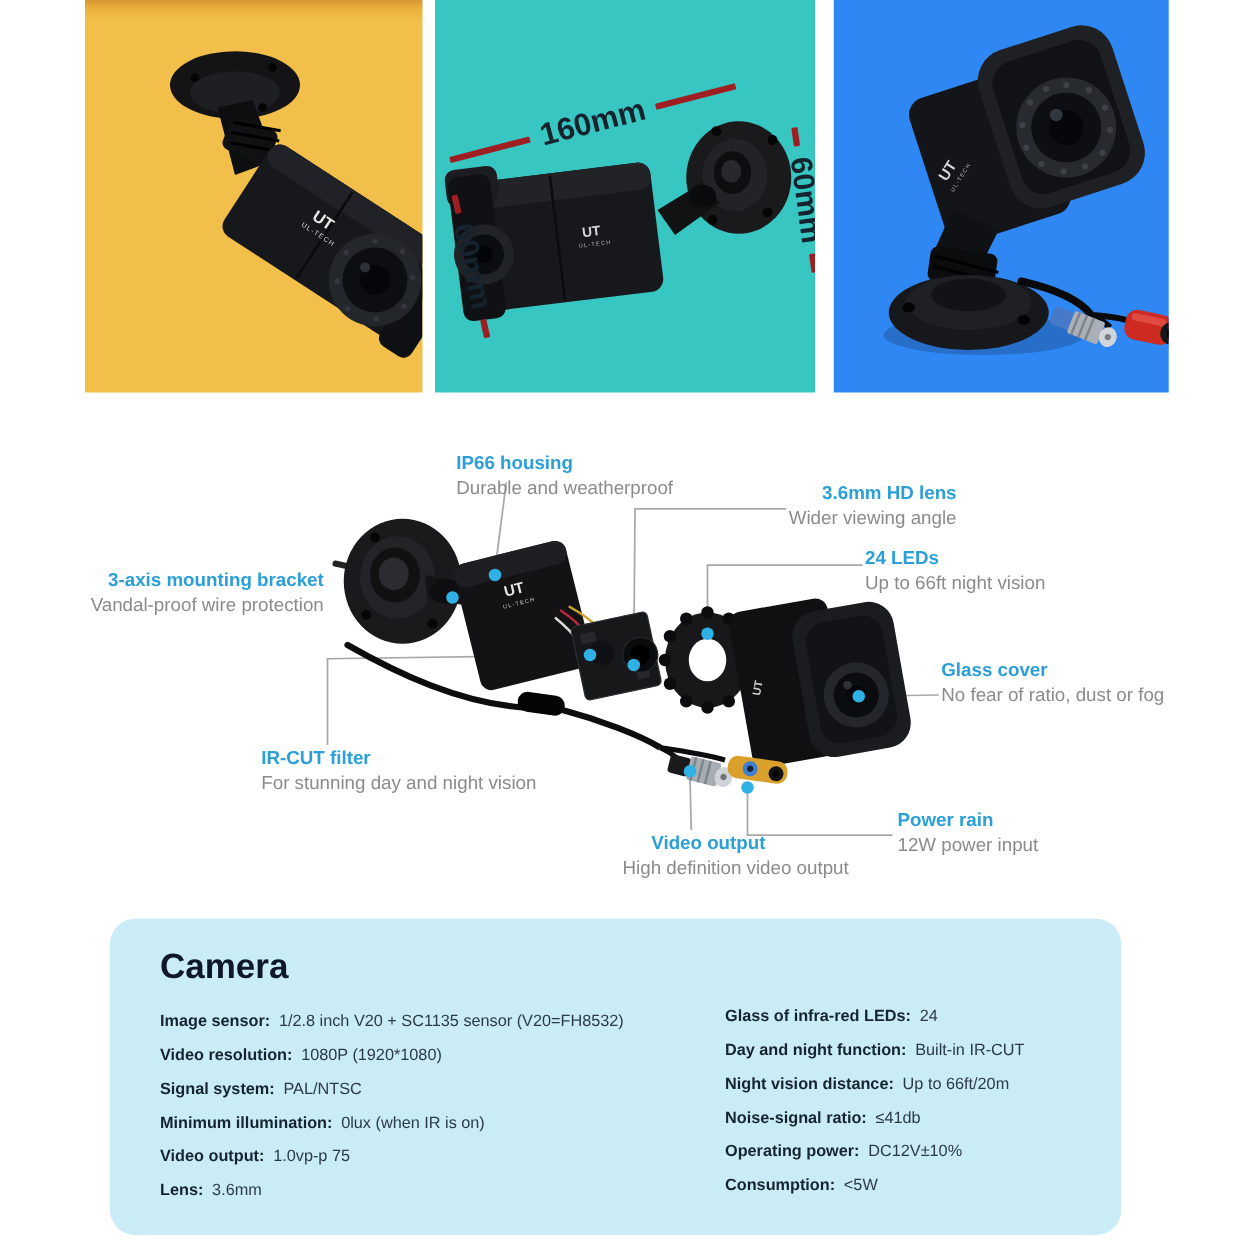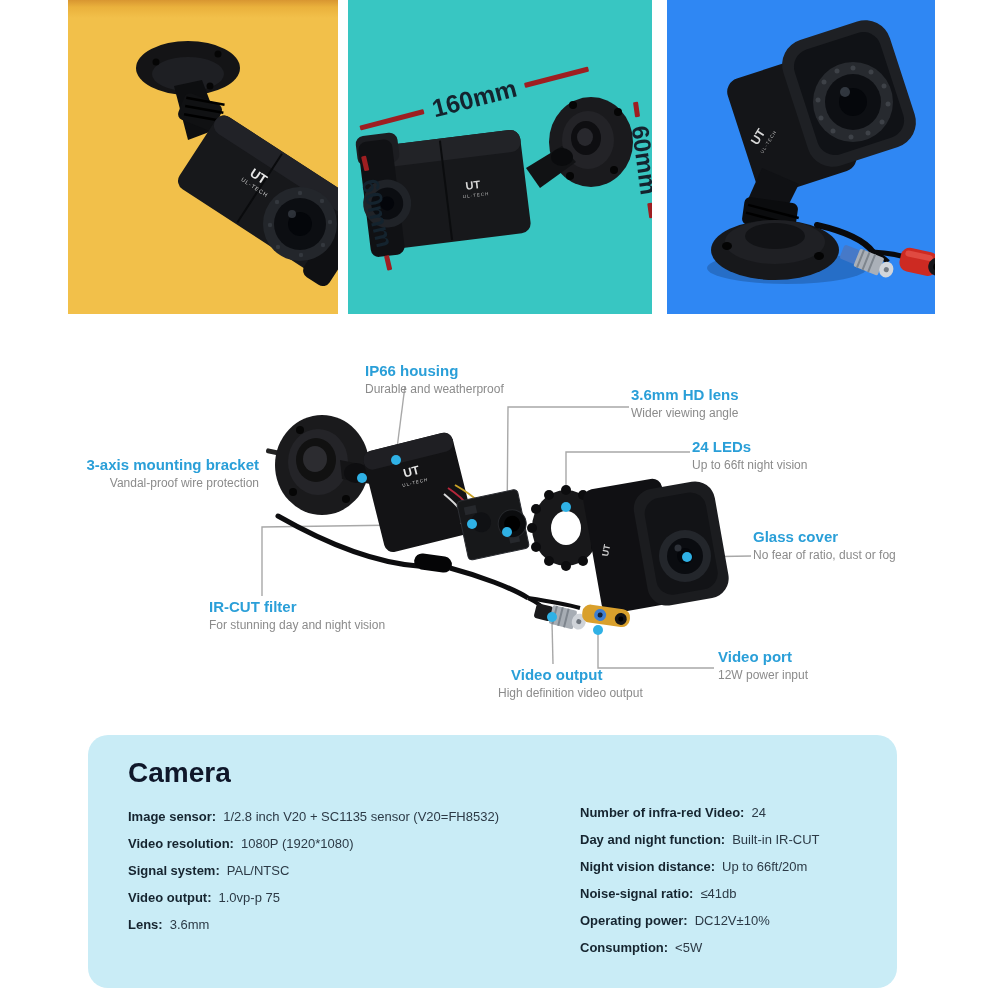--- a/index.html
+++ b/index.html
@@ -18,28 +18,28 @@
            color:#14232e;font-weight:bold;}
   .dim-bar{height:5px;background:#9e1e21;flex:none;border-radius:1px;}
   .dim-160{left:8px;top:82px;width:252px;font-size:25px;transform:rotate(-14.5deg);}
   .dim-60-left{left:16px;top:142px;width:112px;font-size:24px;transform:rotate(77deg);transform-origin:left center;}
   .dim-60-right{left:288px;top:88px;width:110px;font-size:24px;transform:rotate(82deg);transform-origin:left center;}
 
   
   .diagram-svg{position:absolute;left:0;top:350px;}
   .callout{position:absolute;line-height:1.18;}
   .callout .c-title{font-size:15px;font-weight:bold;color:#2a9fd8;}
-  .callout .c-sub{font-size:12px;color:#8b8b8b;margin-top:2px;}
+  .callout .c-sub{font-size:15px;color:#8b8b8b;margin-top:2px;}
   .co-ip66{left:365px;top:362px;}
-  .co-lens{left:631px;top:386px;}
+  .co-lens{left:631px;top:386px;text-align:right;}
   .co-leds{left:692px;top:438px;}
   .co-glass{left:753px;top:528px;}
   .co-bracket{left:44px;top:456px;width:215px;text-align:right;}
   .co-ircut{left:209px;top:598px;}
-  .co-video{left:498px;top:666px;}.co-video .c-title{margin-left:13px;}
+  .co-video{left:498px;top:666px;}.co-video .c-title{margin-left:23px;}
   .co-power{left:718px;top:648px;}
 
   
   .spec-panel{position:absolute;left:88px;top:735px;width:809px;height:253px;
               background:#c9ecf6;border-radius:20px;color:#15242f;}
   .spec-title{position:absolute;left:40px;top:22px;font-size:28px;font-weight:bold;color:#0f172a;}
   .spec-col{position:absolute;}
   .spec-col-left{left:40px;top:68px;}
   .spec-col-right{left:492px;top:64px;}
   .spec-row{font-size:13px;line-height:27px;white-space:nowrap;}
@@ -343,48 +343,51 @@
   </div>
   <div class="callout co-ircut">
     <div class="c-title">IR-CUT filter</div>
     <div class="c-sub">For stunning day and night vision</div>
   </div>
   <div class="callout co-video">
     <div class="c-title">Video output</div>
     <div class="c-sub">High definition video output</div>
   </div>
   <div class="callout co-power">
-    <div class="c-title">Video port</div>
+    <div class="c-title">Power rain</div>
     <div class="c-sub">12W power input</div>
   </div>
 
   <div class="spec-panel">
     <div class="spec-title">Camera</div>
 
     <div class="spec-col spec-col-left">
       <div class="spec-row">
         <span class="spec-label">Image sensor:</span><span class="spec-value">1/2.8 inch V20 + SC1135 sensor  (V20=FH8532)</span>
       </div>
       <div class="spec-row">
         <span class="spec-label">Video resolution:</span><span class="spec-value">1080P (1920*1080)</span>
       </div>
       <div class="spec-row">
         <span class="spec-label">Signal system:</span><span class="spec-value">PAL/NTSC</span>
       </div>
       <div class="spec-row">
+        <span class="spec-label">Minimum illumination:</span><span class="spec-value">0lux (when IR is on)</span>
+      </div>
+      <div class="spec-row">
         <span class="spec-label">Video output:</span><span class="spec-value">1.0vp-p 75</span>
       </div>
       <div class="spec-row">
         <span class="spec-label">Lens:</span><span class="spec-value">3.6mm</span>
       </div>
     </div>
 
     <div class="spec-col spec-col-right">
       <div class="spec-row">
-        <span class="spec-label">Number of infra-red Video:</span><span class="spec-value">24</span>
+        <span class="spec-label">Glass of infra-red LEDs:</span><span class="spec-value">24</span>
       </div>
       <div class="spec-row">
         <span class="spec-label">Day and night function:</span><span class="spec-value">Built-in IR-CUT</span>
       </div>
       <div class="spec-row">
         <span class="spec-label">Night vision distance:</span><span class="spec-value">Up to 66ft/20m</span>
       </div>
       <div class="spec-row">
         <span class="spec-label">Noise-signal ratio:</span><span class="spec-value">≤41db</span>
       </div>

